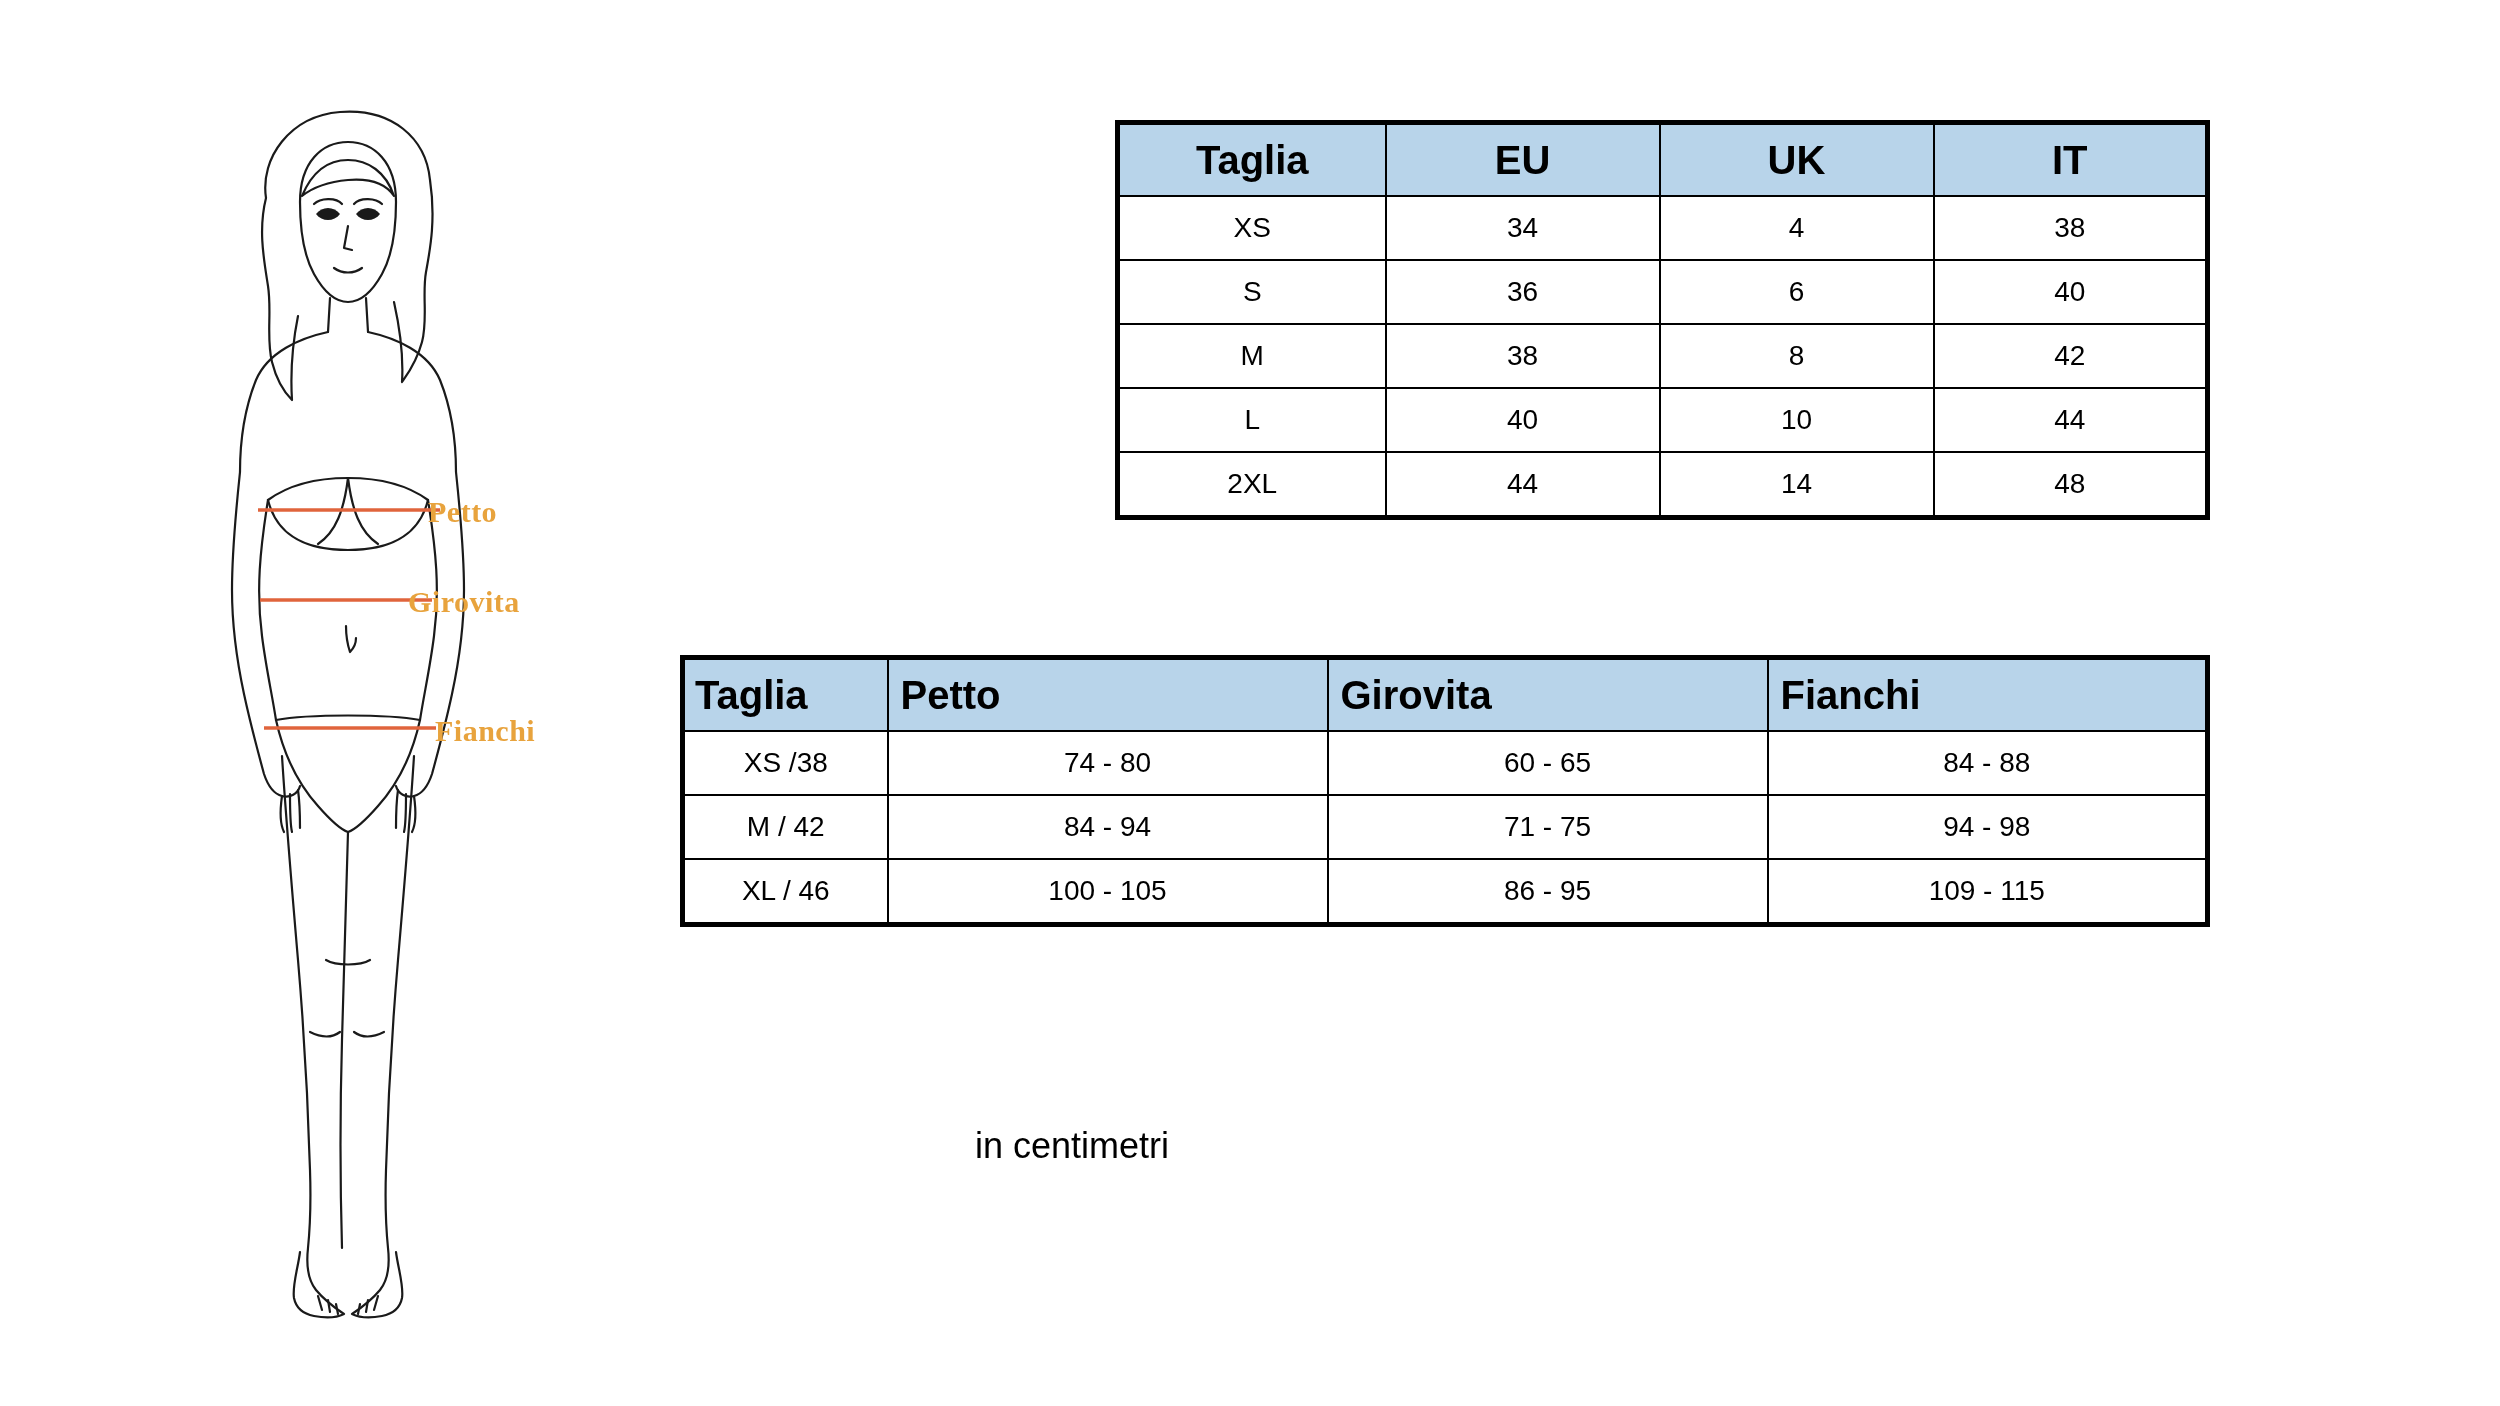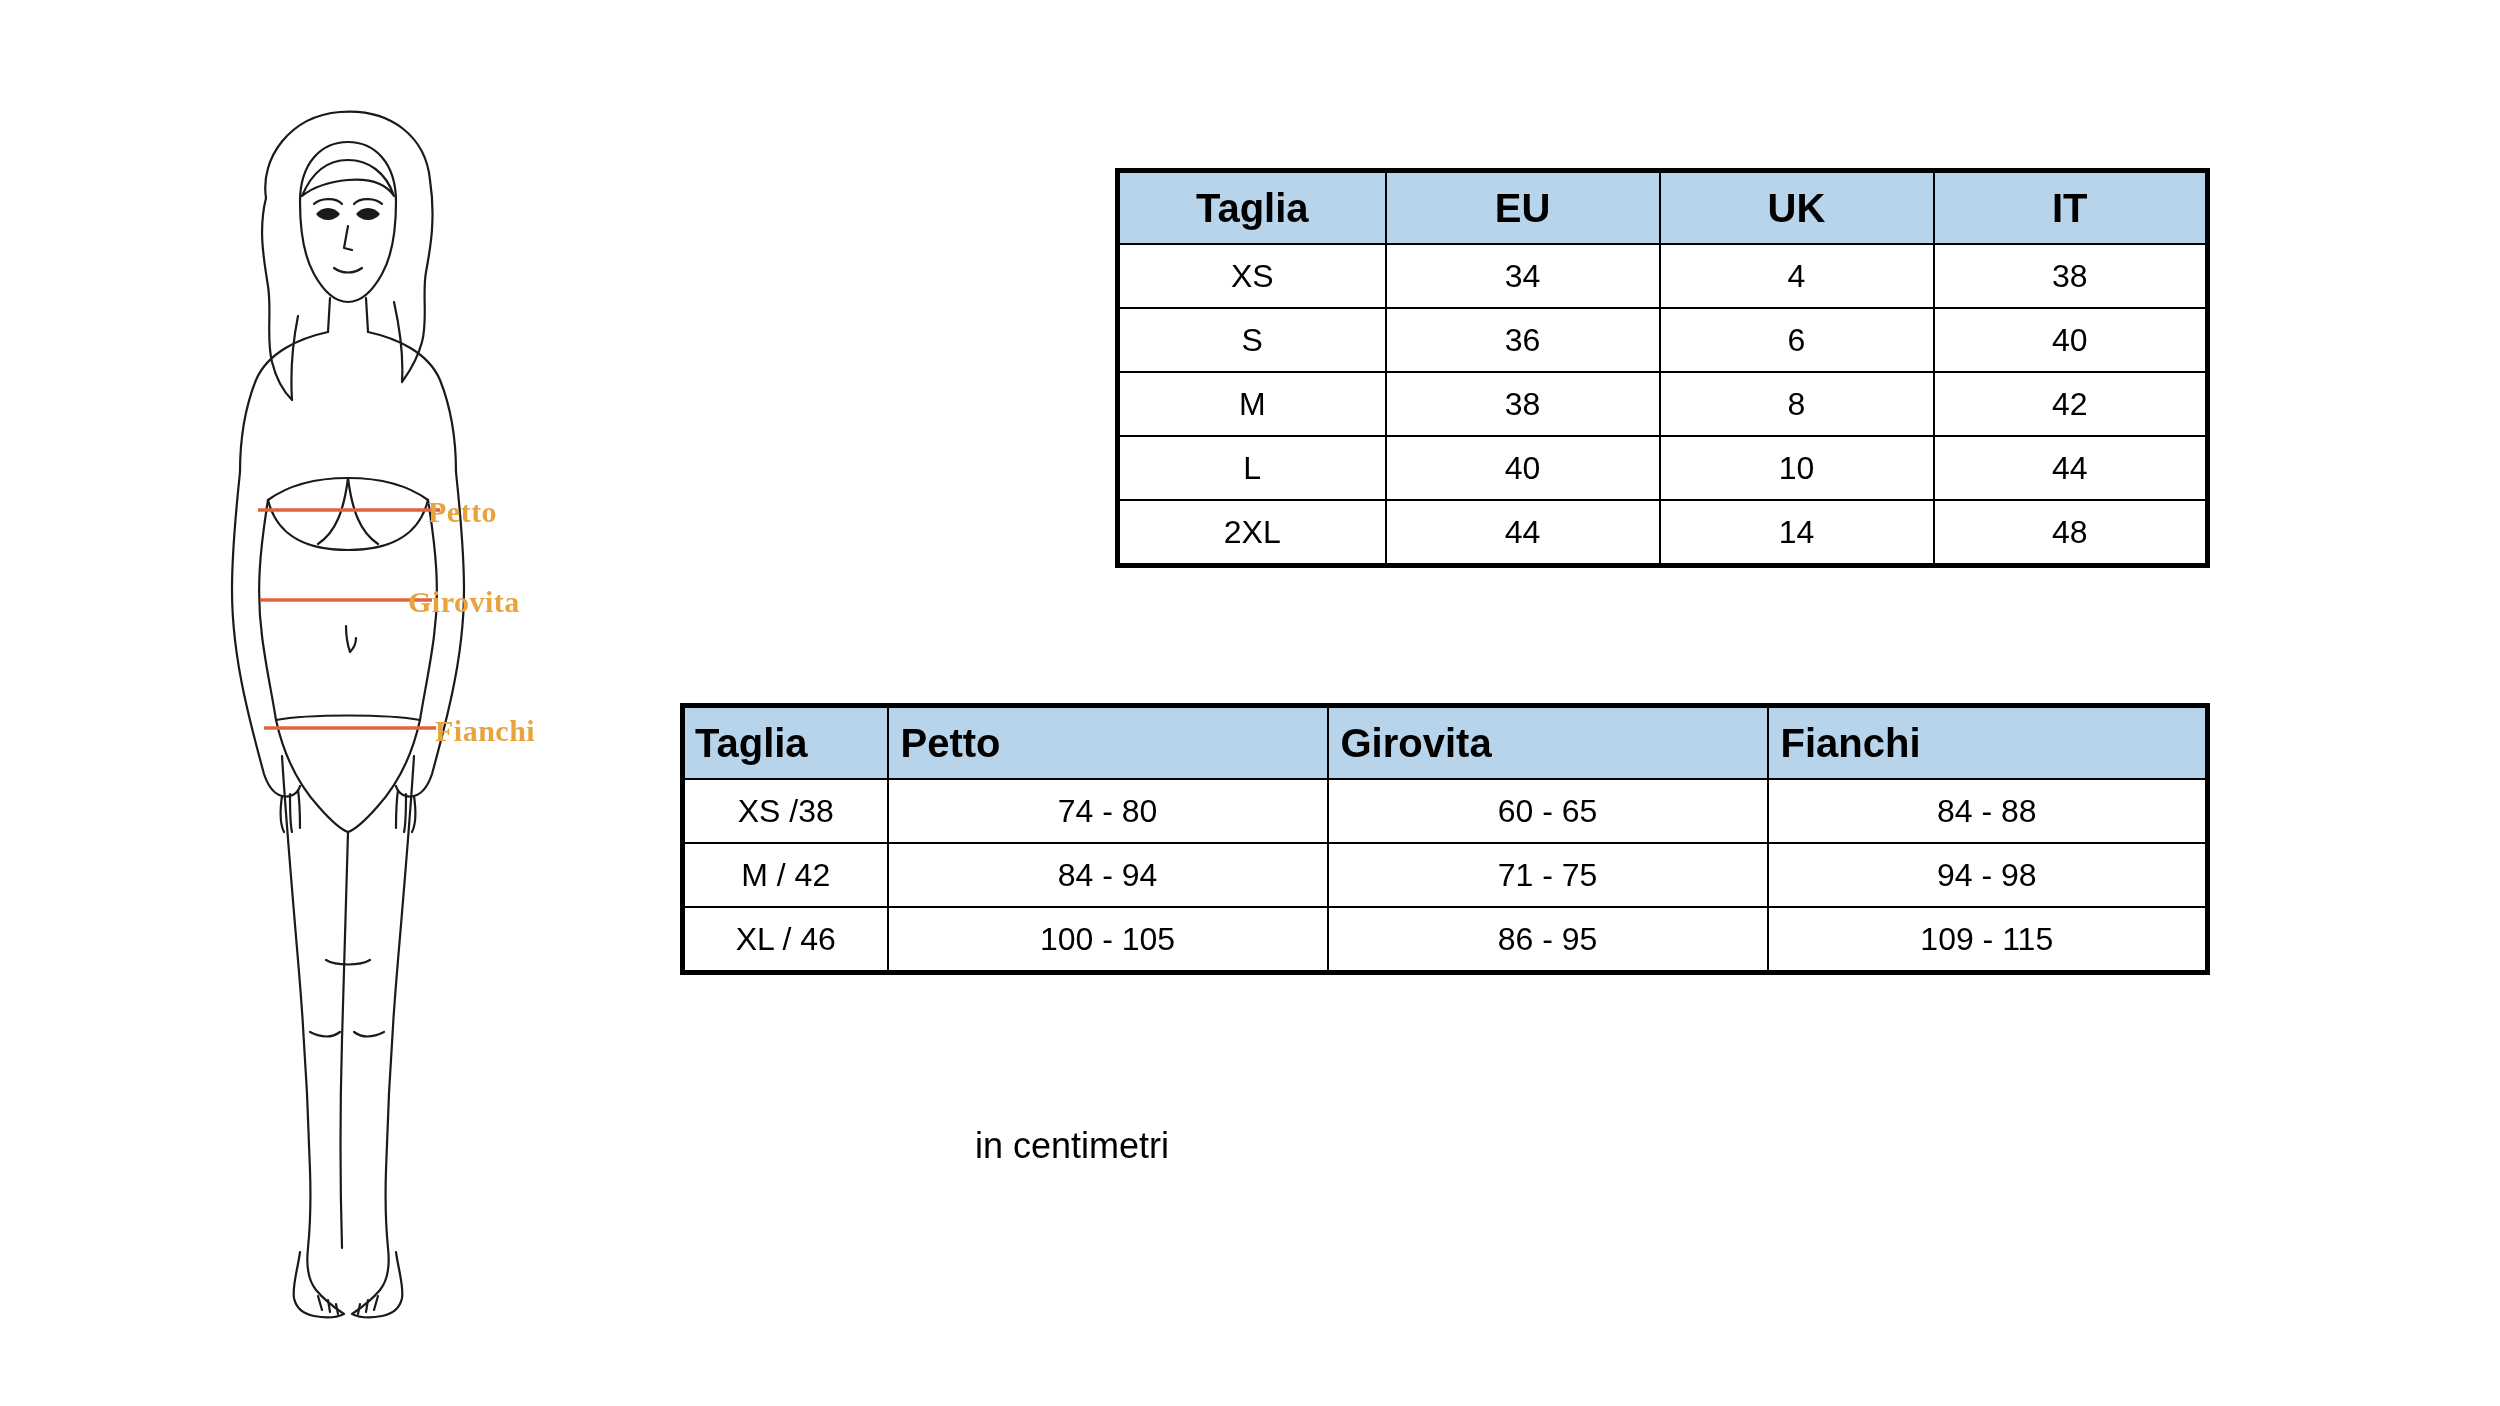--- a/index.html
+++ b/index.html
@@ -43,26 +43,25 @@
   #label-fianchi { left: 295px; top: 634px; }
 
   
   table {
     border-collapse: collapse;
     table-layout: fixed;
   }
   .sz-table {
     position: absolute;
     border: 5px solid #000;
-    margin-top: 48px;
   }
   .sz-table td, .sz-table th {
     border: 2px solid #000;
     font-weight: normal;
-    font-size: 32px;
+    font-size: 28px;
     color: #000;
     padding: 0;
     height: 62px;
     text-align: center;
     vertical-align: middle;
     font-family: "Liberation Sans", sans-serif;
   }
   .sz-table thead th {
     background: #B8D4EA;
     font-weight: bold;

